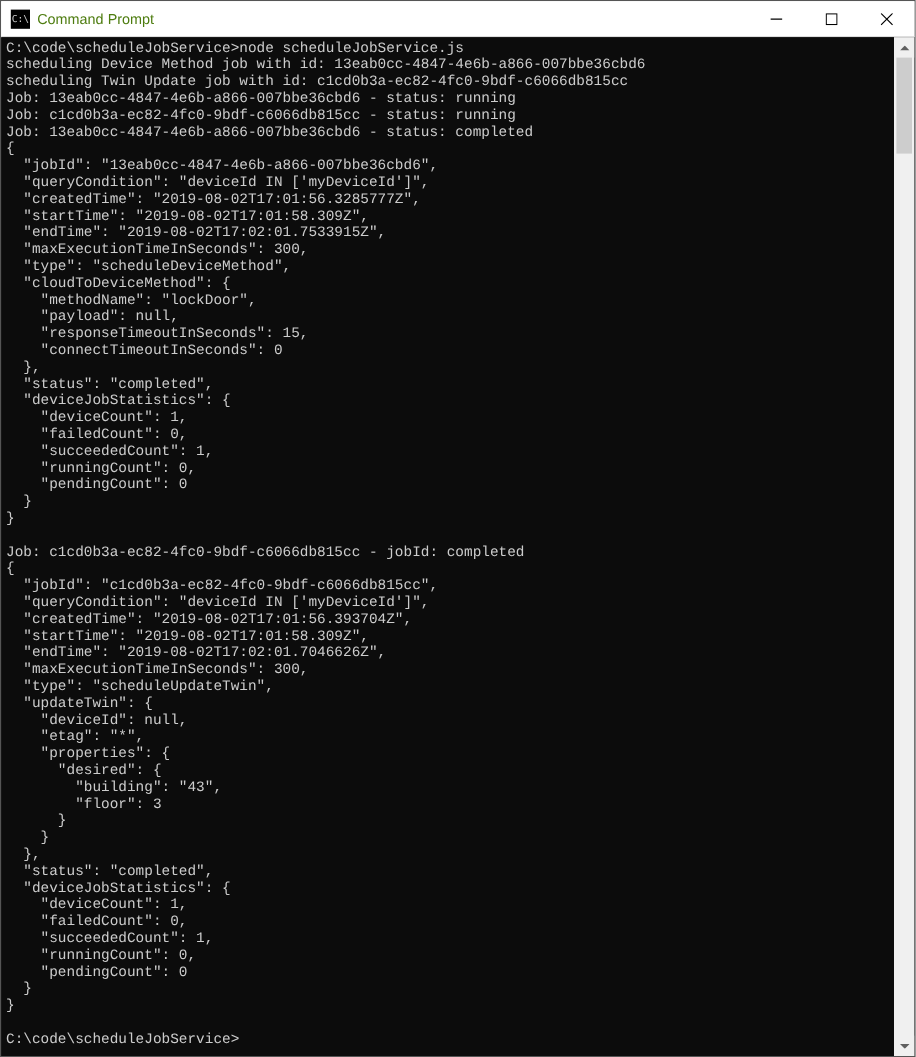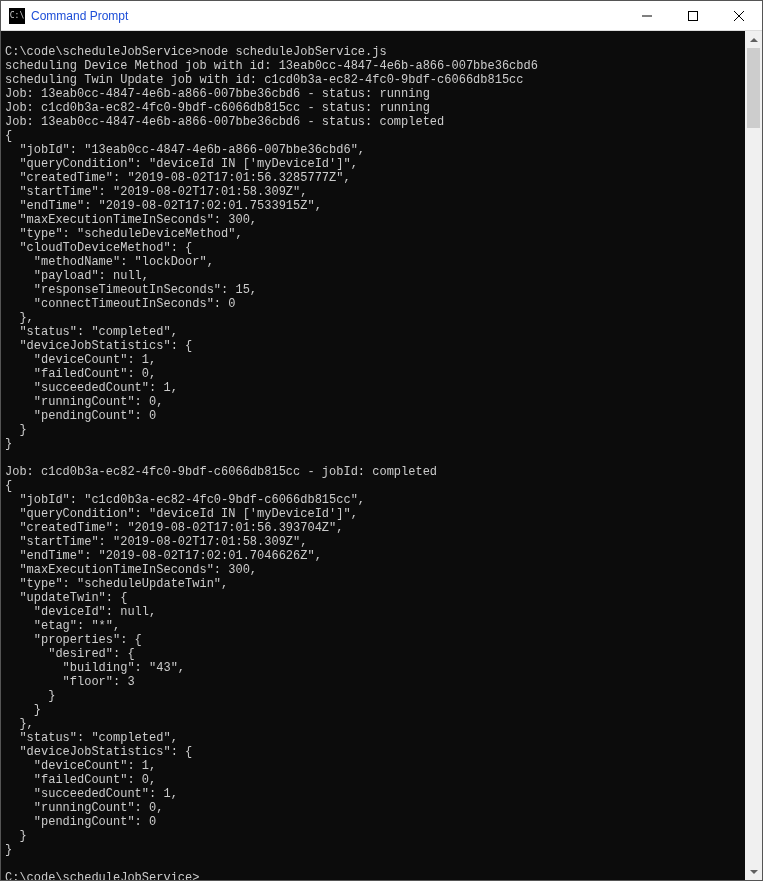--- a/index.html
+++ b/index.html
@@ -30,21 +30,21 @@
   .titlebar-icon {
     width: 16px;
     height: 16px;
     margin-right: 6px;
     display: inline-flex;
     align-items: center;
     justify-content: center;
   }
   .titlebar-title {
     font-size: 12px;
-    color: #1d4ed8;
+    color: #4d7c0f;
     flex: 1;
   }
   .titlebar-buttons {
     display: flex;
     height: 100%;
   }
   .titlebar-btn {
     width: 46px;
     height: 100%;
     display: flex;
@@ -62,21 +62,21 @@
     background: #000;
     overflow: hidden;
   }
   .console {
     flex: 1;
     background: #0c0c0c;
     color: #cccccc;
     font-family: Consolas, "Courier New", monospace;
     font-size: 12px;
     line-height: 14px;
-    padding: 14px 4px;
+    padding: 2px 4px;
     white-space: pre;
     overflow: hidden;
   }
   .scrollbar {
     width: 17px;
     background: #f0f0f0;
     position: relative;
   }
   .scroll-arrow {
     position: absolute;

